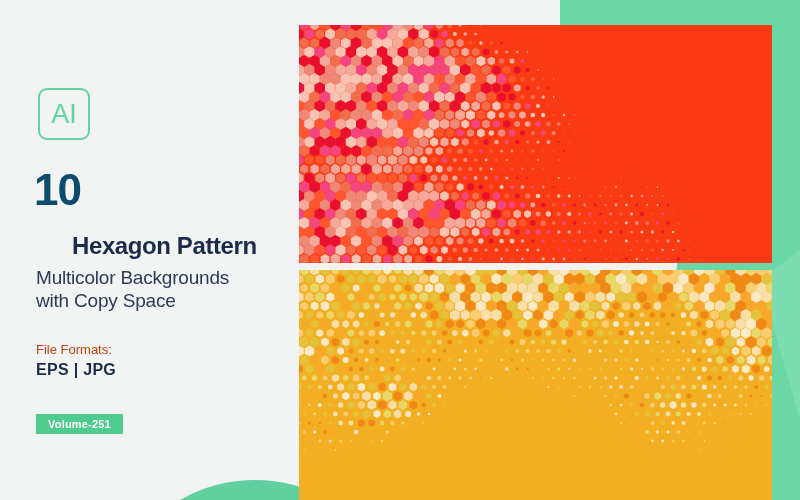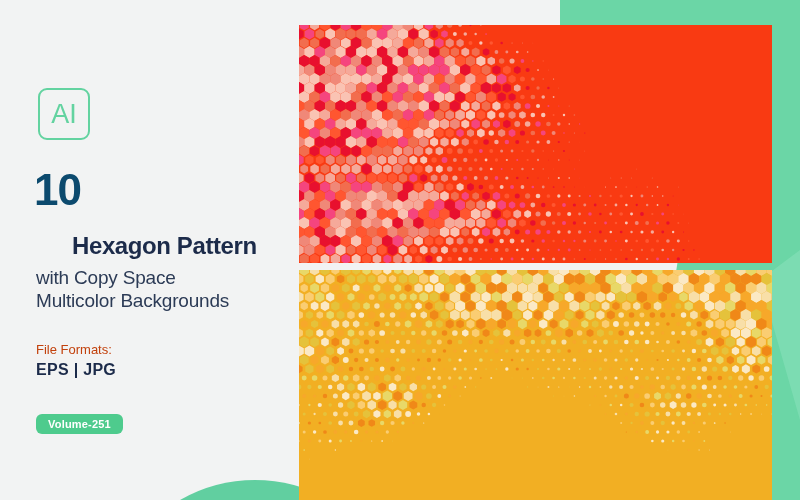--- a/index.html
+++ b/index.html
@@ -111,21 +111,21 @@
     line-height: 1;
     letter-spacing: 0.3px;
   }
 
   .volume-badge {
     position: absolute;
     left: 36px;
     top: 414px;
     height: 20px;
     padding: 0 12px;
-    border-radius: 6px;
+    border-radius: 1px;
     background: #4ECB8D;
     color: #ffffff;
     font-size: 11px;
     font-weight: bold;
     display: flex;
     align-items: center;
     justify-content: center;
     letter-spacing: 0.2px;
   }
 
@@ -167,22 +167,22 @@
 
     <div class="ai-badge">
       <span class="ai-badge-text">AI</span>
     </div>
 
     <div class="count-number">10</div>
 
     <div class="title-main">Hexagon Pattern</div>
 
     <div class="subtitle">
+      <div>Multicolor Backgrounds</div>
       <div>with Copy Space</div>
-      <div>Multicolor Backgrounds</div>
     </div>
 
     <div class="formats-label">File Formats:</div>
     <div class="formats-value">EPS  |  JPG</div>
 
     <div class="volume-badge">Volume-251</div>
   </div>
 
   <div class="panel panel-red">
     <svg id="hex-red" width="473" height="238">

